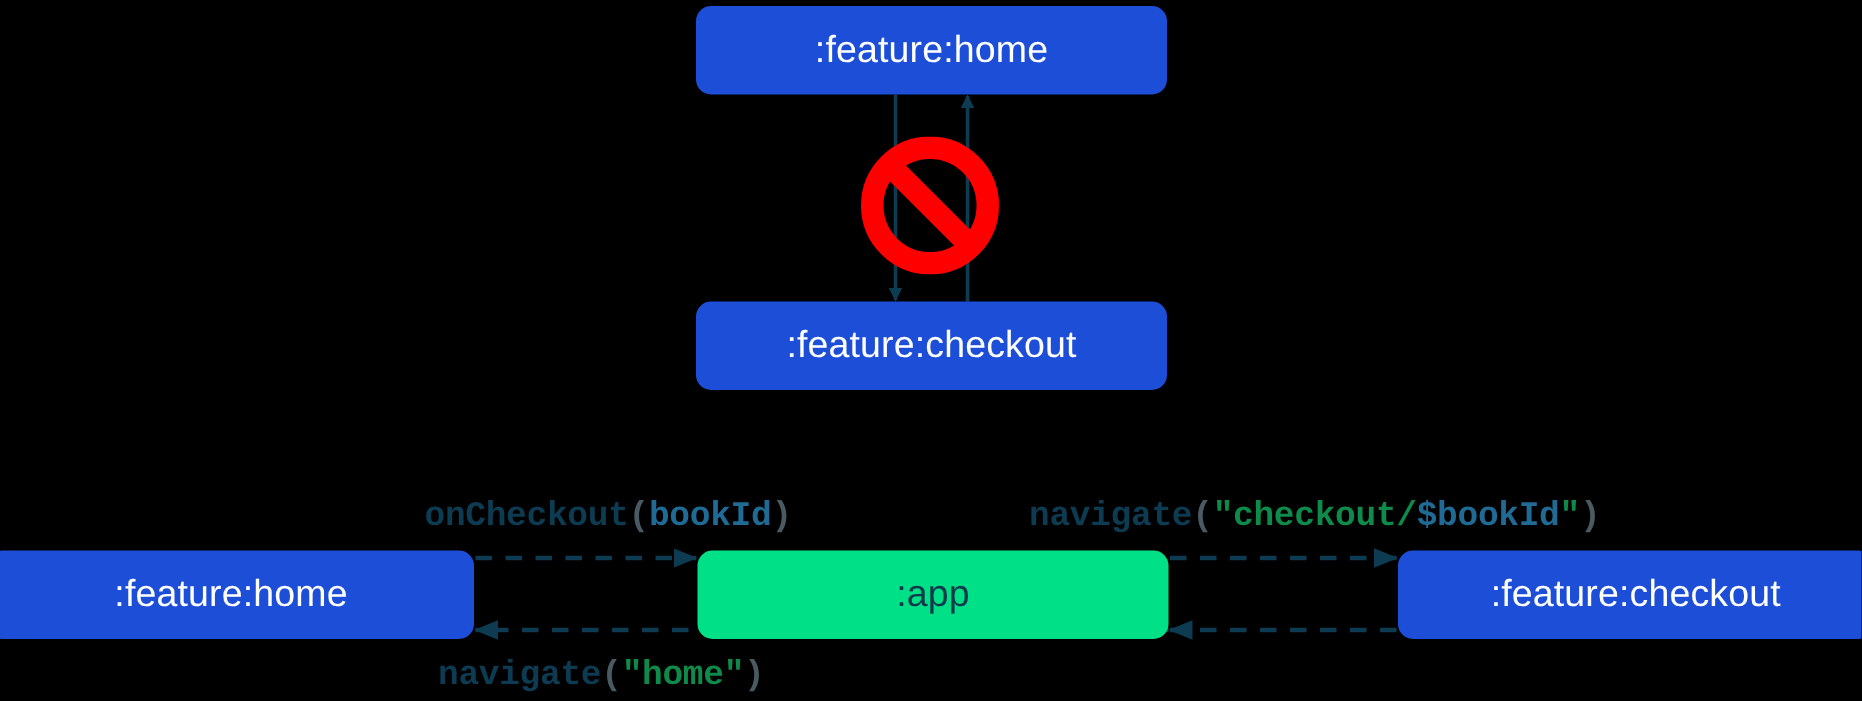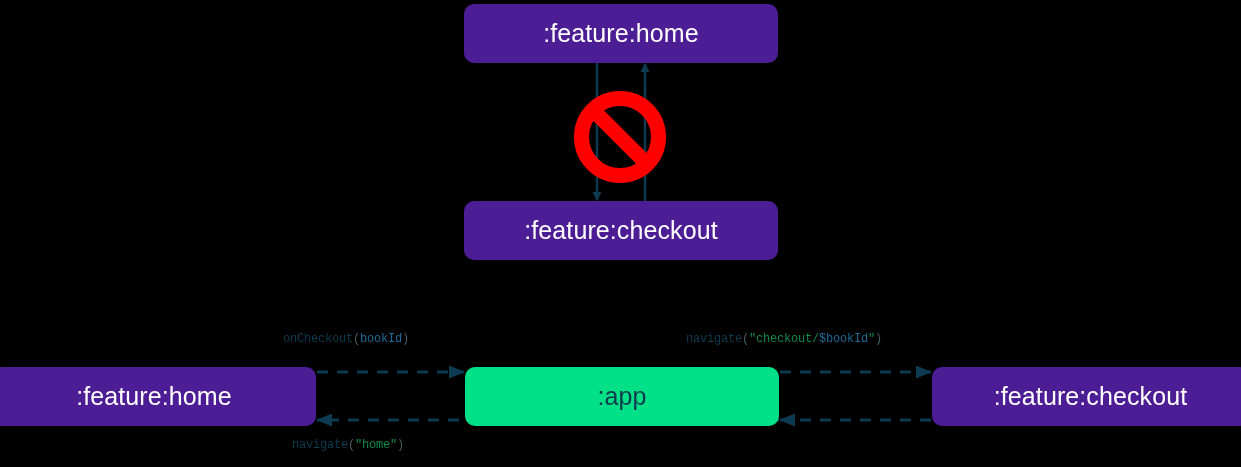--- a/index.html
+++ b/index.html
@@ -27,21 +27,21 @@
     align-items: center;
     justify-content: center;
     border-radius: 10px;
     box-sizing: border-box;
     font-family: "Liberation Sans", sans-serif;
     font-size: 25px;
     letter-spacing: 0.1px;
     white-space: nowrap;
   }
   .node.salmon {
-    background: #4c1d95;
+    background: #1d4ed8;
     color: #ffffff;
   }
   .node.green {
     background: #00e187;
     color: #0d3b4c;
   }
 
   
   #node-top-home     { left: 464px; top: 4px;   width: 314px; height: 59px; }
   #node-top-checkout { left: 464px; top: 201px; width: 314px; height: 59px; }
@@ -67,22 +67,22 @@
     left: 574px;
     top: 91px;
     width: 92px;
     height: 92px;
   }
 
   
   .edge-label {
     position: absolute;
     font-family: "Liberation Mono", monospace;
-    font-size: 12px;
-    font-weight: normal;
+    font-size: 23px;
+    font-weight: bold;
     letter-spacing: -0.2px;
     white-space: nowrap;
     line-height: 1;
   }
   #label-oncheckout       { left: 283px; top: 333px; }
   #label-navigate-checkout{ left: 686px; top: 333px; }
   #label-navigate-home    { left: 292px; top: 439px; }
   #label-onpaymentcancel  { left: 741px; top: 439px; }
 
   .tok-fn    { color: #0d3b52; }

